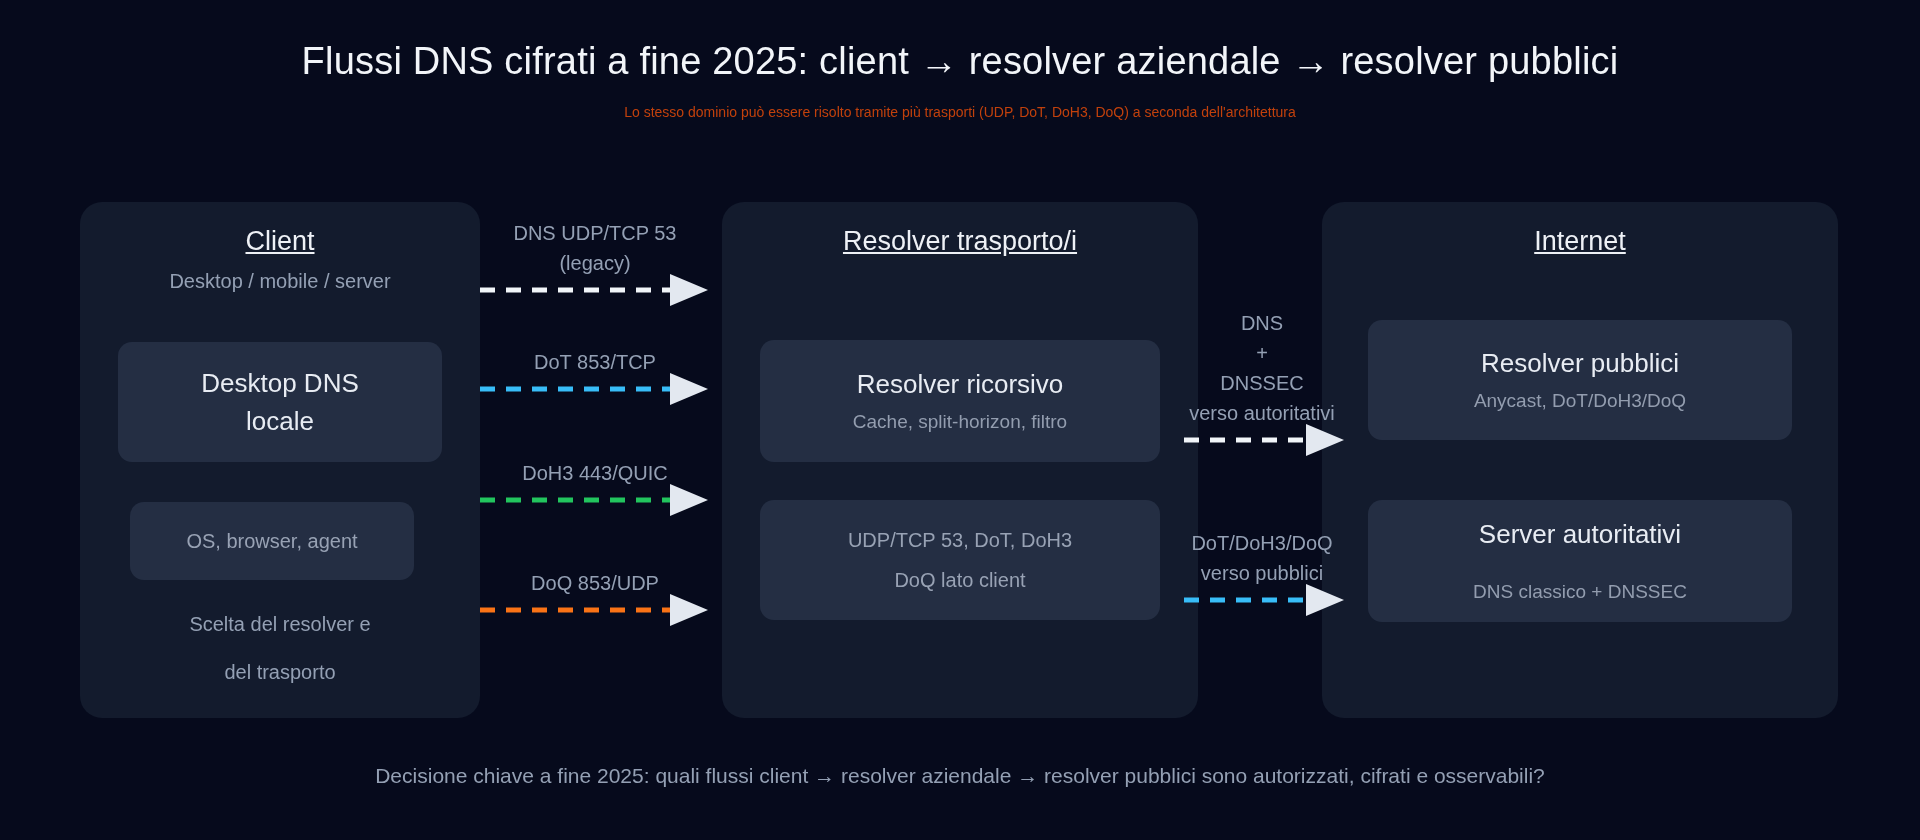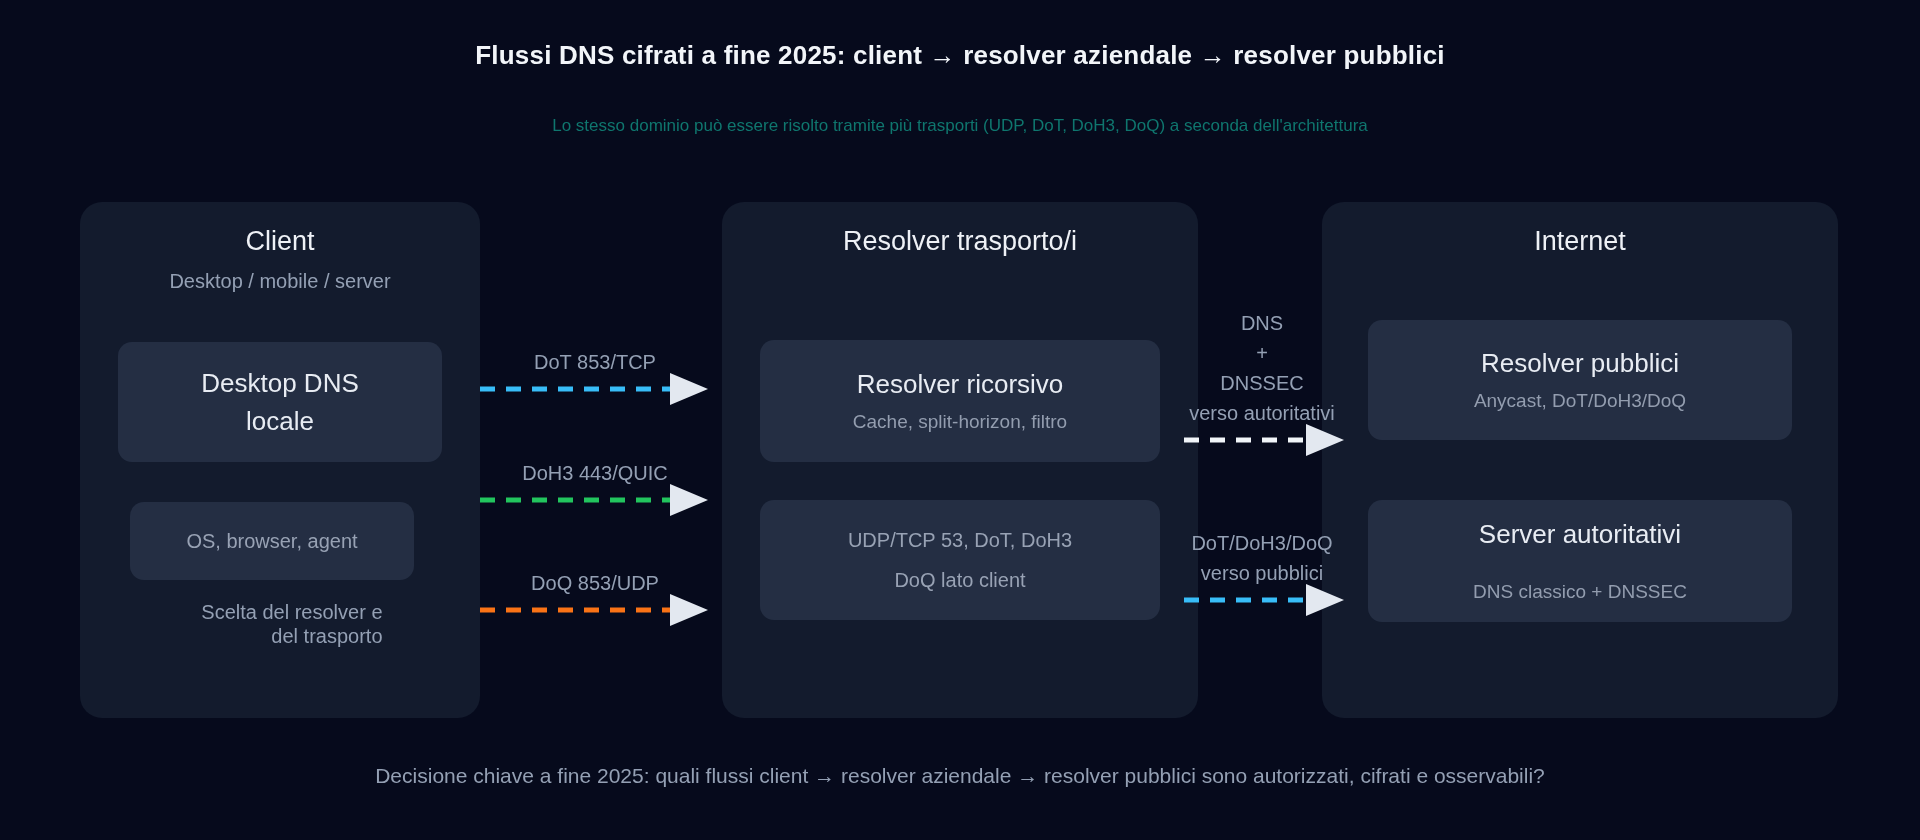--- a/index.html
+++ b/index.html
@@ -5,54 +5,54 @@
   * { margin:0; padding:0; box-sizing:border-box; }
   html,body { background:#050818; }
   .canvas {
     position:relative; width:1920px; height:840px;
     background:#060a1c;
     font-family:"Liberation Sans","DejaVu Sans",sans-serif;
     overflow:hidden;
   }
   .diagram-title {
     position:absolute; top:40px; left:0; width:100%;
-    text-align:center; font-size:26px; color:#f2f5f9; letter-spacing:0.2px;font-weight:bold;
+    text-align:center; font-size:38px; color:#f2f5f9; letter-spacing:0.2px;
   }
   .diagram-subtitle {
-    position:absolute; top:116px; left:0; width:100%;
-    text-align:center; font-size:17px; color:#0f766e;
+    position:absolute; top:104px; left:0; width:100%;
+    text-align:center; font-size:14px; color:#c2410c;
   }
   .diagram-footer {
     position:absolute; top:764px; left:0; width:100%;
     text-align:center; font-size:21px; color:#94a0b4;
   }
   .bigbox {
     position:absolute; top:202px; height:516px;
     background:#131b2d; border-radius:22px;
   }
   .bigbox-title {
     position:absolute; top:24px; left:0; width:100%;
-    text-align:center; font-size:27px; color:#eef1f6;
+    text-align:center; font-size:27px; color:#eef1f6;text-decoration:underline;
   }
   .bigbox-subtitle {
     position:absolute; top:68px; left:0; width:100%;
     text-align:center; font-size:20px; color:#94a0b4;
   }
   .card {
     position:absolute; background:#242e43; border-radius:14px;
     display:flex; flex-direction:column; justify-content:center; align-items:center;
     text-align:center;
   }
   .card-title { font-size:26px; color:#e8ecf3; line-height:38px; }
   .card-sub   { font-size:19px; color:#939daf; line-height:30px; margin-top:4px; }
   .card-line  { font-size:20px; color:#98a2b4; line-height:40px; }
   .wrap-narrow { max-width:225px; }
   .client-note {
     position:absolute; top:398px; left:0; width:100%;
-    text-align:right; font-size:20px; color:#94a0b4; line-height:24px;
+    text-align:center; font-size:20px; color:#94a0b4; line-height:48px;
   }
   .client-note-inner { max-width:205px; margin:0 auto; }
   .arrow { position:absolute; height:36px; }
   .arrow-labels {
     position:absolute; bottom:30px; left:0; right:0;
     text-align:center; font-size:20px; color:#94a0b4; line-height:30px;
     white-space:nowrap;
   }
   .arrow svg { position:absolute; left:0; top:0; }
 </style>
@@ -95,20 +95,30 @@
     <div class="card" style="left:46px; top:118px; width:424px; height:120px;">
       <div class="card-title">Resolver pubblici</div>
       <div class="card-sub">Anycast, DoT/DoH3/DoQ</div>
     </div>
     <div class="card" style="left:46px; top:298px; width:424px; height:122px;gap:20px;">
       <div class="card-title">Server autoritativi</div>
       <div class="card-sub">DNS classico + DNSSEC</div>
     </div>
   </div>
 
+  <div class="arrow" style="left:478px; top:272px; width:234px;">
+    <div class="arrow-labels">
+      <div>DNS UDP/TCP 53</div>
+      <div>(legacy)</div>
+    </div>
+    <svg width="234" height="36">
+      <line x1="2" y1="18" x2="192" y2="18" stroke-width="5" stroke-dasharray="15 11" stroke="#f1f5f9"></line>
+      <polygon points="192,2 230,18 192,34" fill="#e3e8f0"></polygon>
+    </svg>
+  </div>
 
   <div class="arrow" style="left:478px; top:371px; width:234px;">
     <div class="arrow-labels">
       <div>DoT 853/TCP</div>
       <div></div>
     </div>
     <svg width="234" height="36">
       <line x1="2" y1="18" x2="192" y2="18" stroke-width="5" stroke-dasharray="15 11" stroke="#38bdf8"></line>
       <polygon points="192,2 230,18 192,34" fill="#e3e8f0"></polygon>
     </svg>

